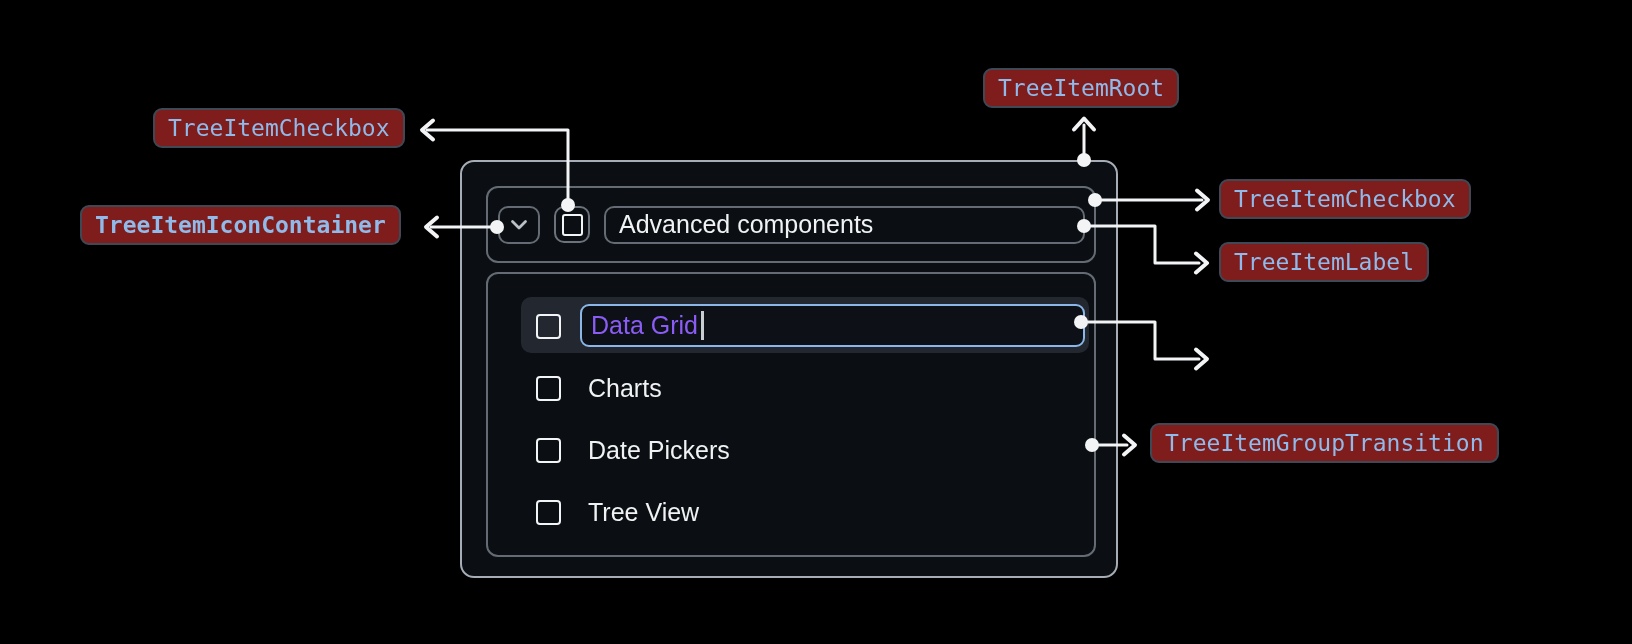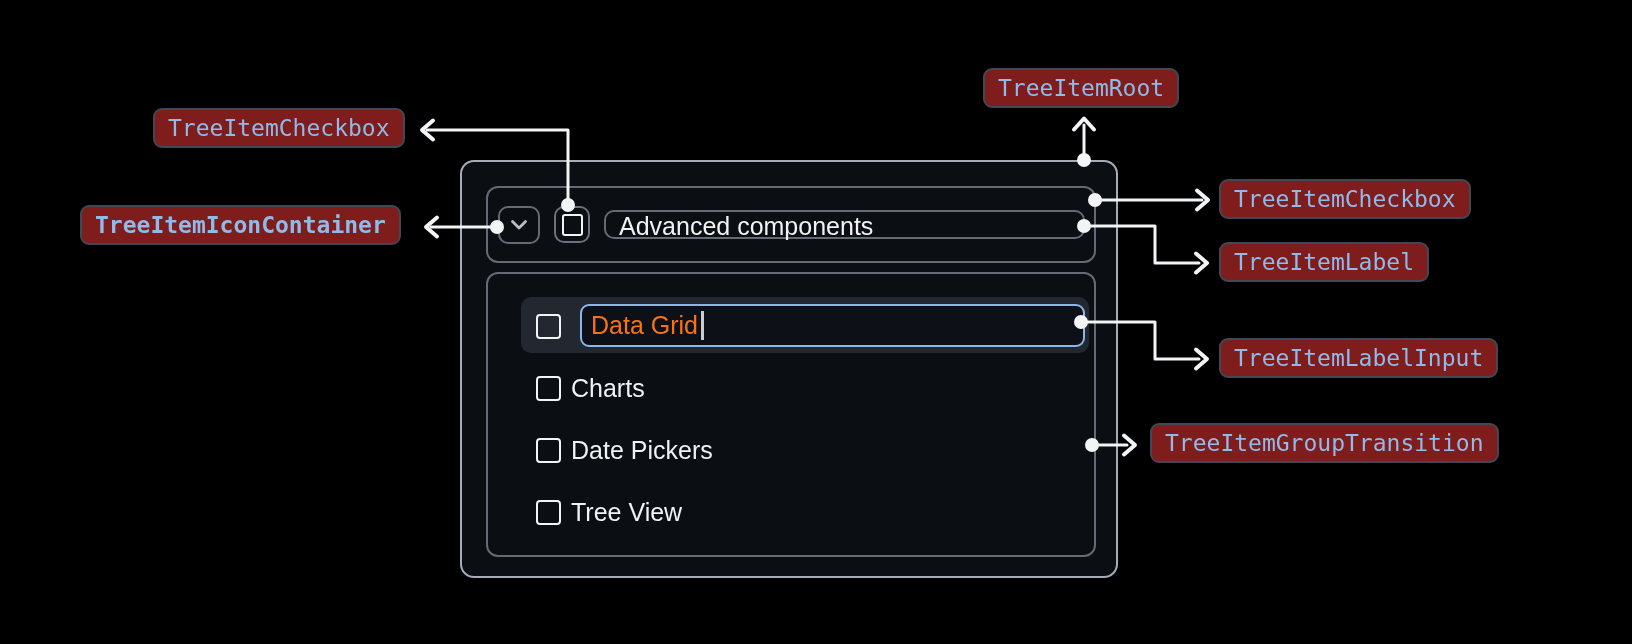--- a/index.html
+++ b/index.html
@@ -42,49 +42,49 @@
   .checkbox-container {
     box-sizing:border-box; width:36px; height:37px; flex:0 0 auto;
     border:2px solid #6b727b; border-radius:10px;
     display:flex; align-items:center; justify-content:center; cursor:pointer;
   }
   .checkbox-glyph {
     box-sizing:border-box; width:21px; height:22px;
     border:2.5px solid #f2f4f6; border-radius:3px;
   }
   .label-box {
-    box-sizing:border-box; flex:1 1 auto; height:29px;
+    box-sizing:border-box; flex:1 1 auto; height:38px;
     border:2px solid #646b74; border-radius:10px;
-    display:flex; padding-left:13px;
+    display:flex; align-items:center; padding-left:13px;
     color:#f0f2f4; font-size:25px;
   }
   .group-box {
     position:absolute; left:24px; top:110px; width:610px; height:285px;
     box-sizing:border-box; border:2px solid #646b74; border-radius:12px;
   }
   .row-selected {
     position:absolute; left:33px; top:23px; width:568px; height:56px;
     background:#232830; border-radius:10px;
   }
   .row-checkbox {
     box-sizing:border-box; width:25px; height:25px;
     border:2.5px solid #f2f4f6; border-radius:4px; flex:0 0 auto; cursor:pointer;
   }
   .row-selected .row-checkbox { position:absolute; left:15px; top:17px; }
   .label-input {
     position:absolute; left:59px; top:7px; width:505px; height:43px;
     box-sizing:border-box; background:#0d1117;
     border:2px solid #8ab7e8; border-radius:9px;
     display:flex; align-items:center; padding-left:9px;
-    color:#f97316; font-size:25px; cursor:text;
+    color:#8b5cf6; font-size:25px; cursor:text;
   }
   .text-cursor { width:3px; height:29px; background:#c8cdd2; margin-left:3px; }
   .row {
     position:absolute; left:48px; height:26px;
-    display:flex; align-items:center; gap:10px; cursor:pointer;
+    display:flex; align-items:center; gap:27px; cursor:pointer;
   }
   #row-charts      { top:101px; }
   #row-datepickers { top:163px; }
   #row-treeview    { top:225px; }
   .row-label { color:#f0f2f4; font-size:25px; line-height:26px; white-space:nowrap; }
 
   
   .overlay { position:absolute; left:0; top:0; z-index:3; pointer-events:none; }
   .shaft { stroke:#f2f4f6; stroke-width:3; fill:none; stroke-linecap:round; stroke-linejoin:round; }
   .head  { stroke:#f2f4f6; stroke-width:4; fill:none; stroke-linecap:round; stroke-linejoin:round; }
@@ -137,21 +137,20 @@
       </div>
 
     </div>
   </div>
 
   <div class="badge" id="badge-checkbox">TreeItemCheckbox</div>
   <div class="badge" id="badge-icon-container">TreeItemIconContainer</div>
   <div class="badge" id="badge-root">TreeItemRoot</div>
   <div class="badge" id="badge-content">TreeItemCheckbox</div>
   <div class="badge" id="badge-label">TreeItemLabel</div>
-  <div class="badge" id="badge-label-input">TreeItemLabelInput</div>
   <div class="badge" id="badge-group-transition">TreeItemGroupTransition</div>
 
   <svg class="overlay" width="1632" height="644" viewBox="0 0 1632 644">
 
     <polyline class="shaft" points="568,205 568,130 427,130"></polyline>
     <path class="head" d="M433,120.5 L422,130 L433,139.5"></path>
     <circle class="dot" cx="568" cy="205" r="7"></circle>
 
     <polyline class="shaft" points="497,227 431,227"></polyline>
     <path class="head" d="M437,217.5 L426,227 L437,236.5"></path>

